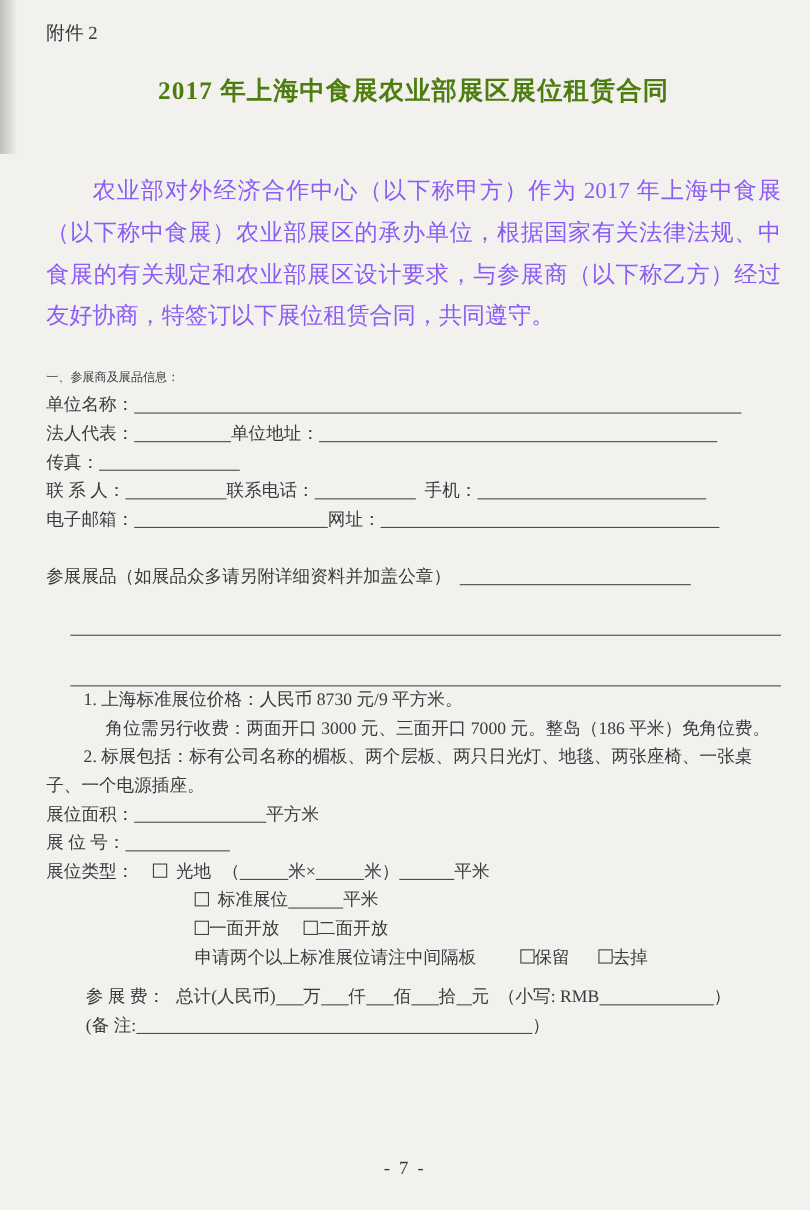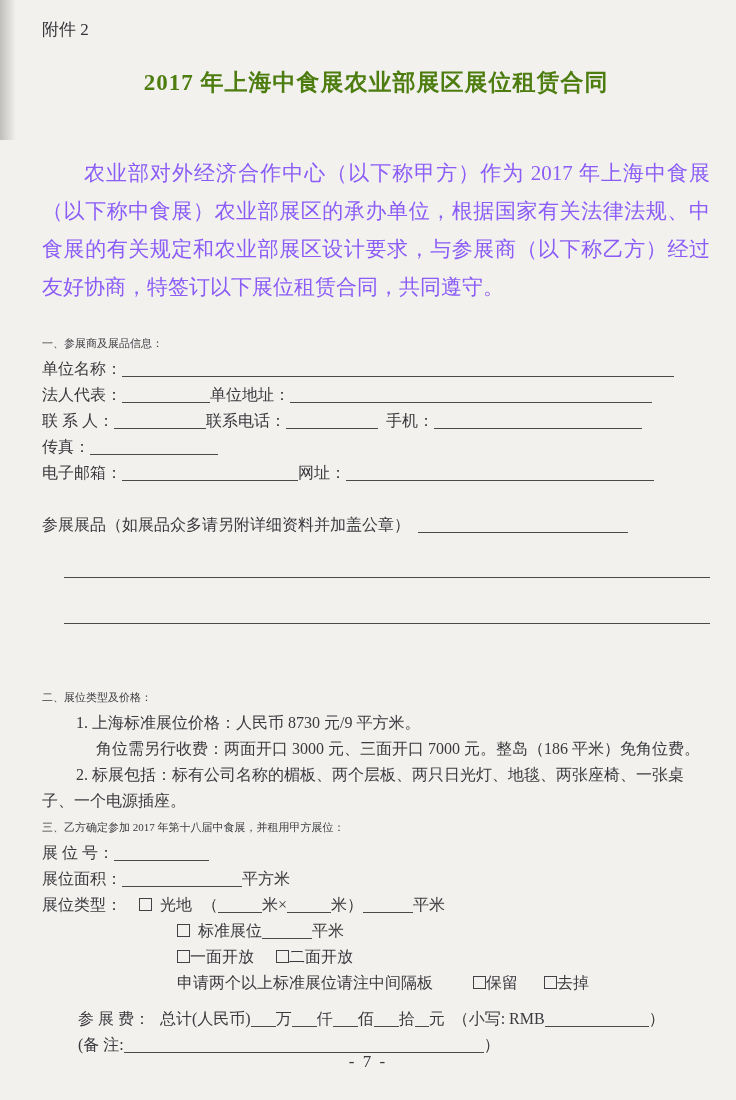--- a/index.html
+++ b/index.html
@@ -74,52 +74,50 @@
 
   <div class="row ind">
     <span>单位名称：</span><span class="blank" style="width:552px;"></span>
   </div>
 
   <div class="row ind">
     <span>法人代表：</span><span class="blank" style="width:88px;"></span><span>单位地址：</span><span class="blank" style="width:362px;"></span>
   </div>
 
   <div class="row ind">
-    <span>联 系 人：</span><span class="blank" style="width:92px;"></span><span>联系电话：</span><span class="blank" style="width:92px;"></span><span class="sp8"></span><span>手机：</span><span class="blank" style="width:208px;"></span>
+    <span>传真：</span><span class="blank" style="width:128px;"></span>
   </div>
 
   <div class="row ind">
-    <span>传真：</span><span class="blank" style="width:128px;"></span>
+    <span>联 系 人：</span><span class="blank" style="width:92px;"></span><span>联系电话：</span><span class="blank" style="width:92px;"></span><span class="sp8"></span><span>手机：</span><span class="blank" style="width:208px;"></span>
   </div>
 
   <div class="row ind">
     <span>电子邮箱：</span><span class="blank" style="width:176px;"></span><span>网址：</span><span class="blank" style="width:308px;"></span>
   </div>
 
   <div class="row ind" style="margin-top:26px;">
     <span>参展展品（如展品众多请另附详细资料并加盖公章）</span><span class="sp8"></span><span class="blank" style="width:210px;"></span>
   </div>
 
   <div class="write-line wl-1"></div>
   <div class="write-line wl-2"></div>
 
-  <div class="row heading" style="margin-top:60px;">二、展位类型及价格：</div>
   <div class="row ind2">1. 上海标准展位价格：人民币 8730 元/9 平方米。</div>
   <div class="row ind3">角位需另行收费：两面开口 3000 元、三面开口 7000 元。整岛（186 平米）免角位费。</div>
   <div class="row ind2">2. 标展包括：标有公司名称的楣板、两个层板、两只日光灯、地毯、两张座椅、一张桌</div>
   <div class="row">子、一个电源插座。</div>
 
-  <div class="row heading">三、乙方确定参加 2017 年第十八届中食展，并租用甲方展位：</div>
+
+  <div class="row ind">
+    <span>展位面积：</span><span class="blank" style="width:120px;"></span><span>平方米</span>
+  </div>
 
   <div class="row ind">
     <span>展 位 号：</span><span class="blank" style="width:95px;"></span>
-  </div>
-
-  <div class="row ind">
-    <span>展位面积：</span><span class="blank" style="width:120px;"></span><span>平方米</span>
   </div>
 
   <div class="row ind">
     <span class="type-label">展位类型：</span><span class="cb"></span><span class="sp8"></span><span>光地</span><span class="sp10"></span><span>（</span><span class="blank" style="width:44px;"></span><span>米×</span><span class="blank" style="width:44px;"></span><span>米）</span><span class="blank" style="width:50px;"></span><span>平米</span>
   </div>
 
   <div class="row cb-col">
     <span class="cb"></span><span class="sp8"></span><span>标准展位</span><span class="blank" style="width:50px;"></span><span>平米</span>
   </div>
 

